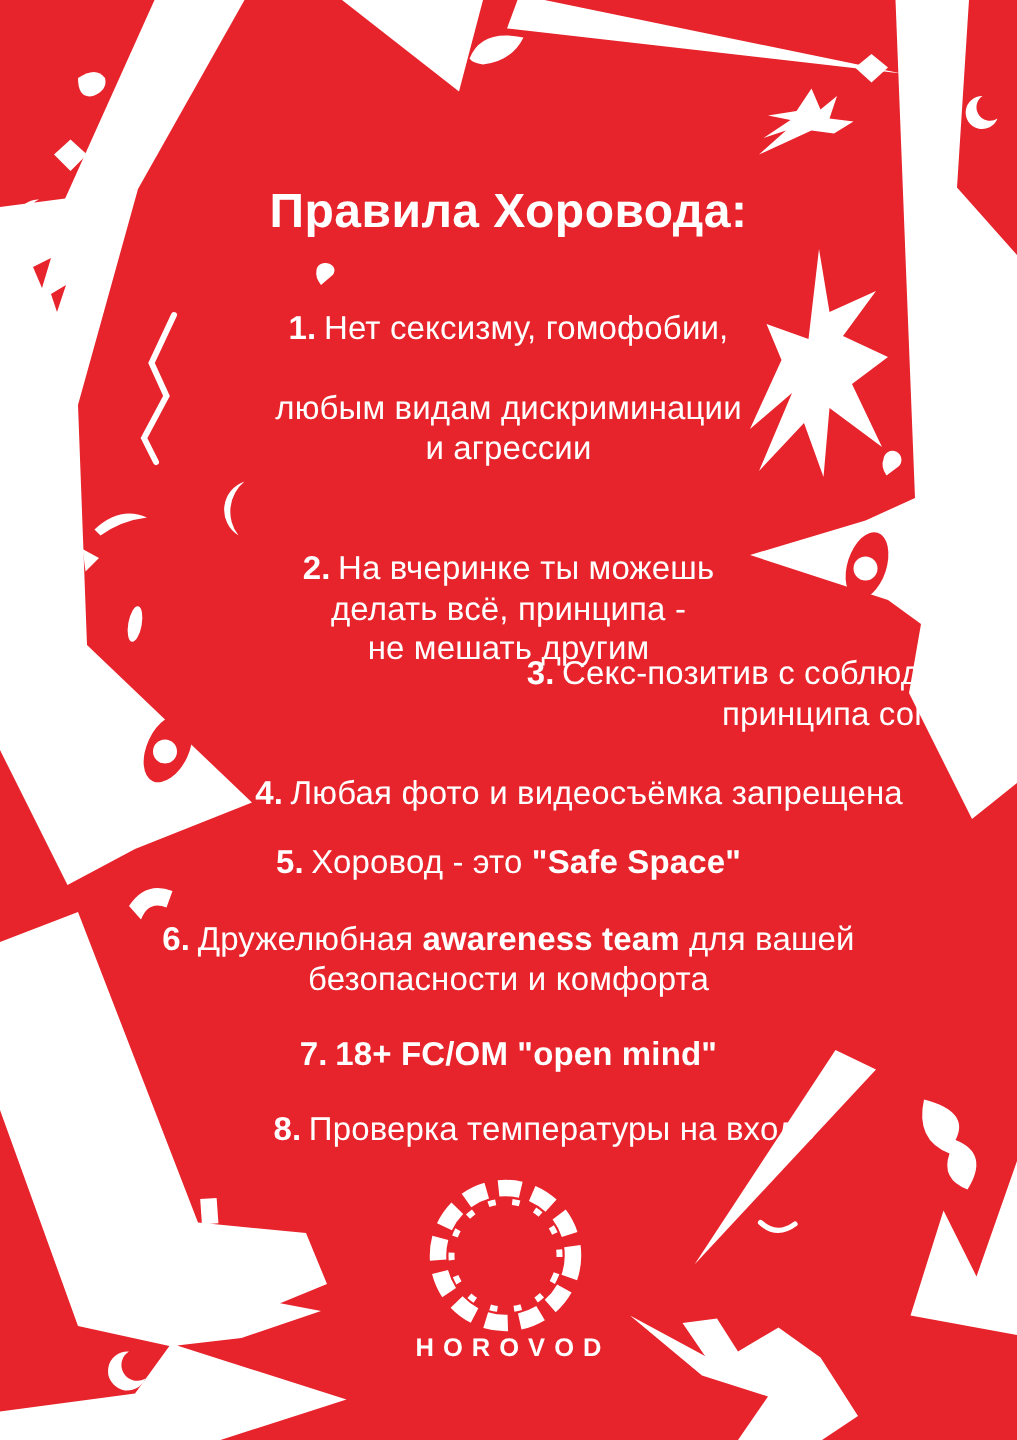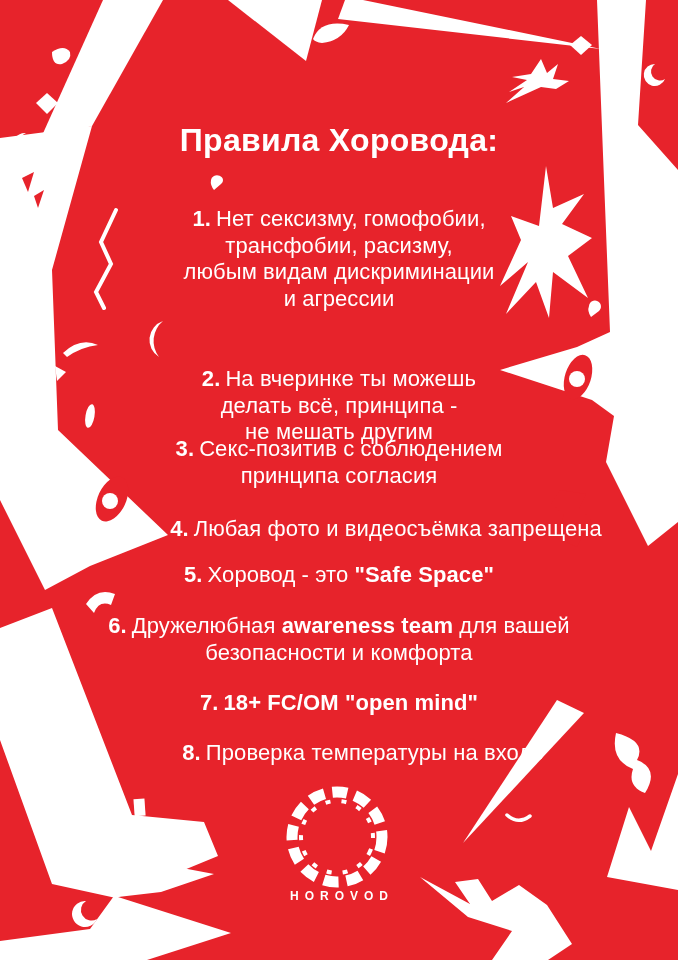--- a/index.html
+++ b/index.html
@@ -10,23 +10,23 @@
     color:#ffffff;
     overflow:hidden;
   }
   .poster{position:relative;width:678px;height:960px;overflow:hidden;}
   svg.deco{position:absolute;left:0;top:0;width:678px;height:960px;z-index:0;}
   .txt{position:absolute;left:0;width:100%;text-align:center;z-index:1;}
   .title{top:122px;font-size:32px;font-weight:600;letter-spacing:.3px;}
   .rule{font-size:22px;line-height:26.5px;font-weight:400;letter-spacing:.1px;}
   .num{font-weight:700;margin-right:5px;}
   .b{font-weight:700;}
-  .r1{top:206px;} .r2{top:323px;margin-top:43px;} .r3{top:436px;} .r4{top:516px;margin-left:47px;}
+  .r1{top:206px;} .r2{top:323px;margin-top:43px;} .r3{top:436px;text-align:right;} .r4{top:516px;margin-left:47px;}
   .r5{top:562px;} .r6{top:613px;} .r7{top:690px;} .r8{top:740px;margin-left:24px;}
-  .logo-text{top:889px;font-size:12px;font-weight:700;letter-spacing:6px;text-indent:6px;}
+  .logo-text{top:889px;font-size:17px;font-weight:700;letter-spacing:6px;text-indent:6px;}
 </style>
 </head>
 <body style="background: rgb(231, 35, 43); color: rgb(255, 255, 255);">
 
 <div class="poster">
 
   <svg class="deco" viewBox="0 0 678 960" aria-hidden="true">
     <g fill="#ffffff">
 
       <path d="M103,0 L163,0 L92,126 L40,140 Z"></path>
@@ -89,21 +89,21 @@
     <g fill="none" stroke="#ffffff">
       <circle cx="337" cy="837" r="45" stroke-width="11" stroke-dasharray="15 8"></circle>
       <circle cx="337" cy="837" r="36" stroke-width="4" stroke-dasharray="5 11" transform="rotate(22 337 837)"></circle>
     </g>
   </svg>
 
   <div class="txt title">Правила Хоровода:</div>
 
   <div class="txt rule r1">
     <span class="num">1.</span><span>Нет сексизму, гомофобии,</span><br>
-    <span>трансфобии, расизму,</span><br>
+    <br>
     <span>любым видам дискриминации</span><br>
     <span>и агрессии</span>
   </div>
 
   <div class="txt rule r2">
     <span class="num">2.</span><span>На вчеринке ты можешь</span><br>
     <span>делать всё, принципа -</span><br>
     <span>не мешать другим</span>
   </div>
 

